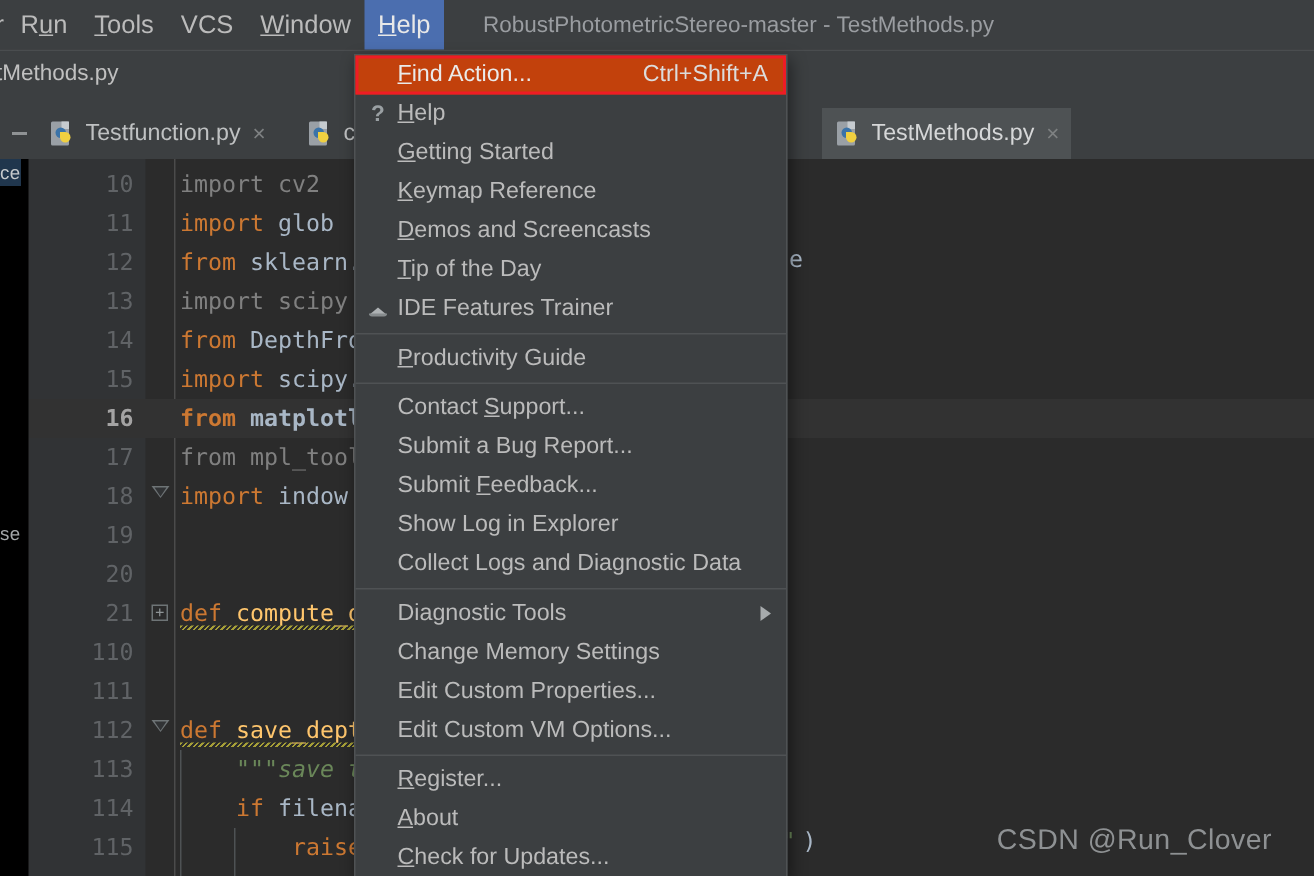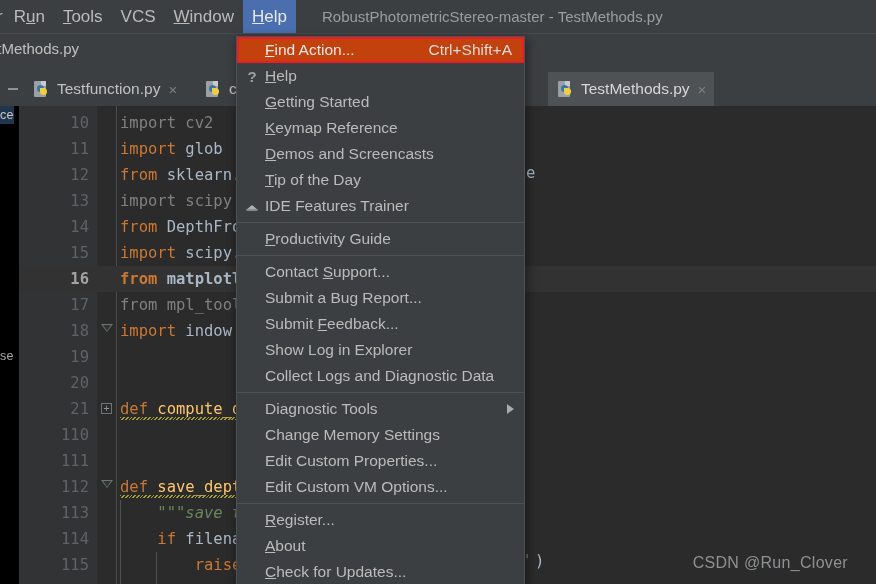--- a/index.html
+++ b/index.html
@@ -341,21 +341,21 @@
     left: 1px; top: 4px;
     width: 12px; height: 2px;
     background: #878c8e;
     border-radius: 0 0 3px 3px;
   }
 
   
   .watermark {
     position: absolute;
     right: 28px; bottom: 12px;
-    font-size: 16px;
+    font-size: 19px;
     color: #8e9193;
     letter-spacing: .3px;
     white-space: nowrap;
     z-index: 60;
   }
 </style>
 </head>
 <body>
 
 <div class="editor" id="editor">

